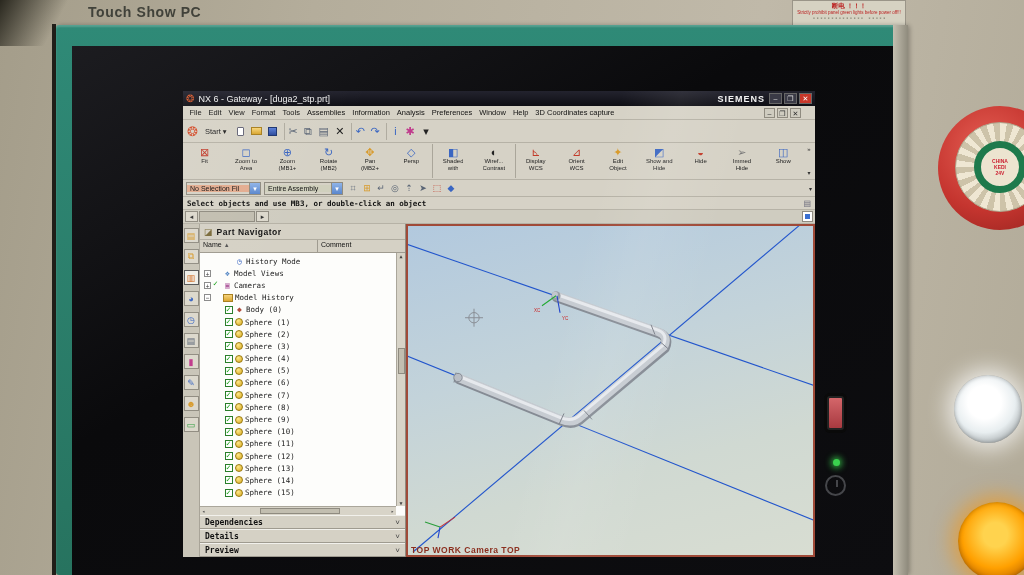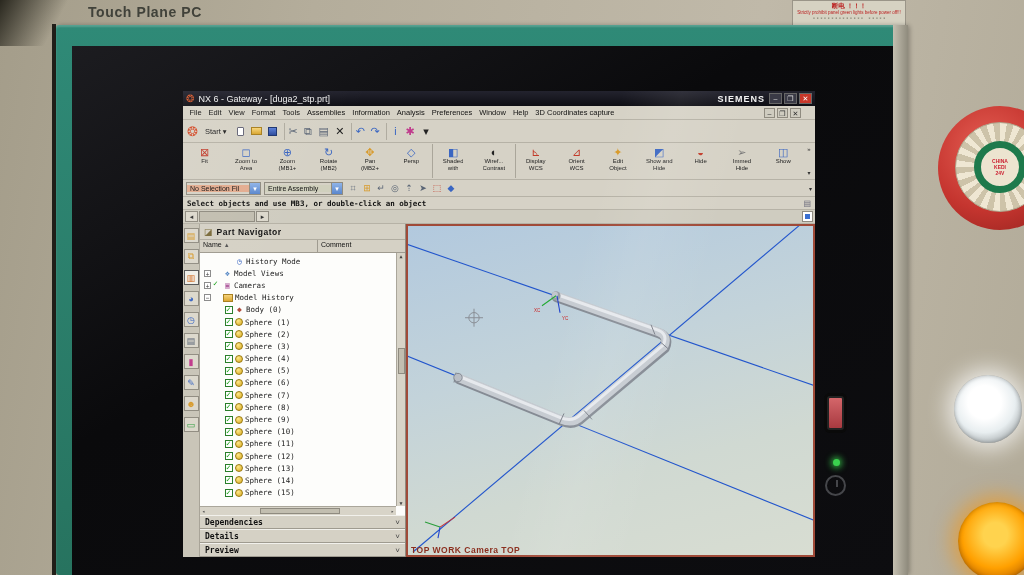--- a/index.html
+++ b/index.html
@@ -185,21 +185,21 @@
   .c-gray{color:#777}.c-dark{color:#222}.c-green{color:#2a9e3a}.c-magenta{color:#c03a8c}
   .c-steel{color:#5a6575}
   .ic-page{display:inline-block;width:7px;height:9px;background:#fff;border:1px solid #667;border-radius:1px}
   .ic-folder{display:inline-block;width:11px;height:8px;background:linear-gradient(#f8d57a,#d8a52e);border:1px solid #a87f1f}
   .ic-disk{display:inline-block;width:9px;height:9px;background:linear-gradient(#5a7fd8,#2a4a9c);border:1px solid #1c3470}
 </style>
 </head>
 <body>
 
 <div class="corner-shade"></div>
-<div class="panel-label">Touch Plane PC</div>
+<div class="panel-label">Touch Show PC</div>
 <div class="sticker">
   <div class="s1">断电 ！！！</div>
   <div class="s2">Strictly prohibit panel green lights before power off!!!</div>
   <div class="s3">＊＊＊＊＊＊＊＊＊＊＊＊＊＊　＊＊＊＊＊</div>
 </div>
 <div class="gap-line"></div>
 
 <div class="monitor">
   <div class="bezel">
 

